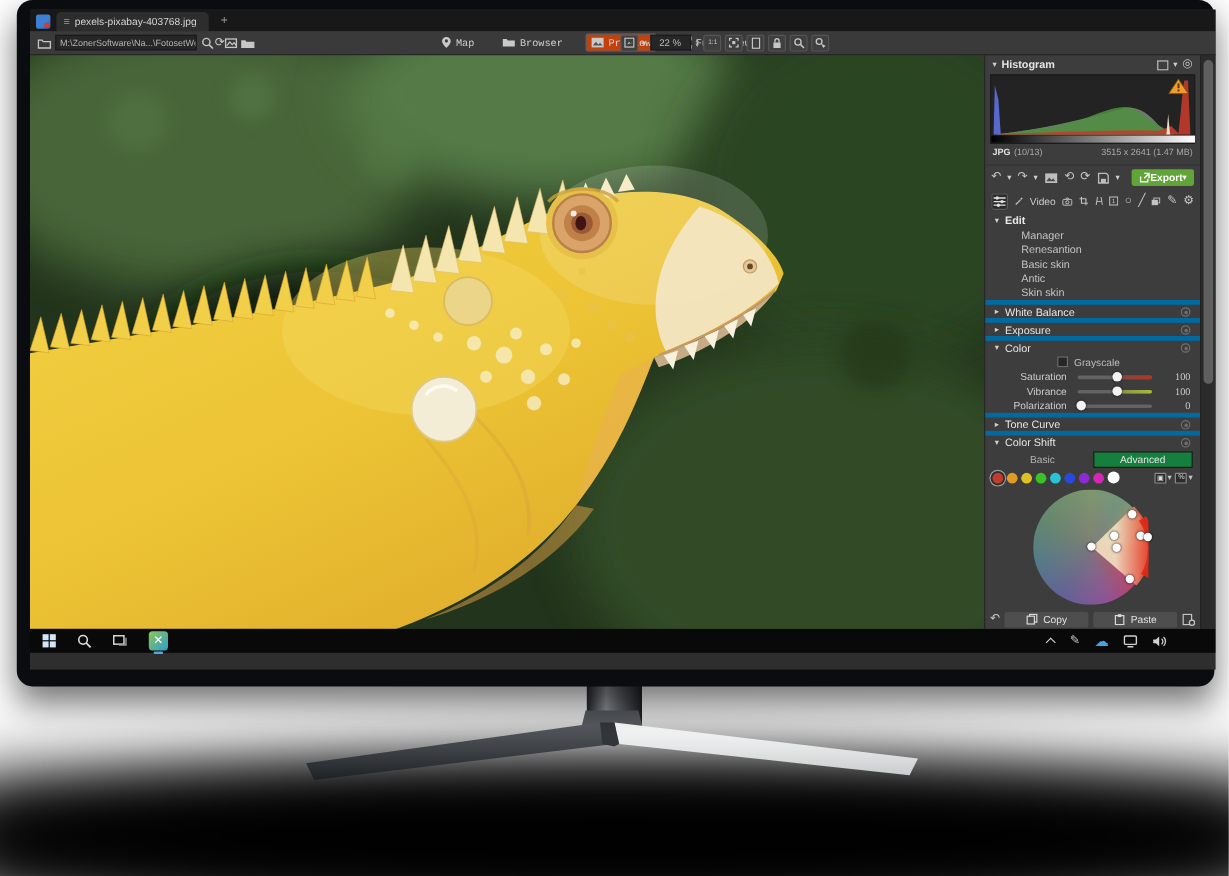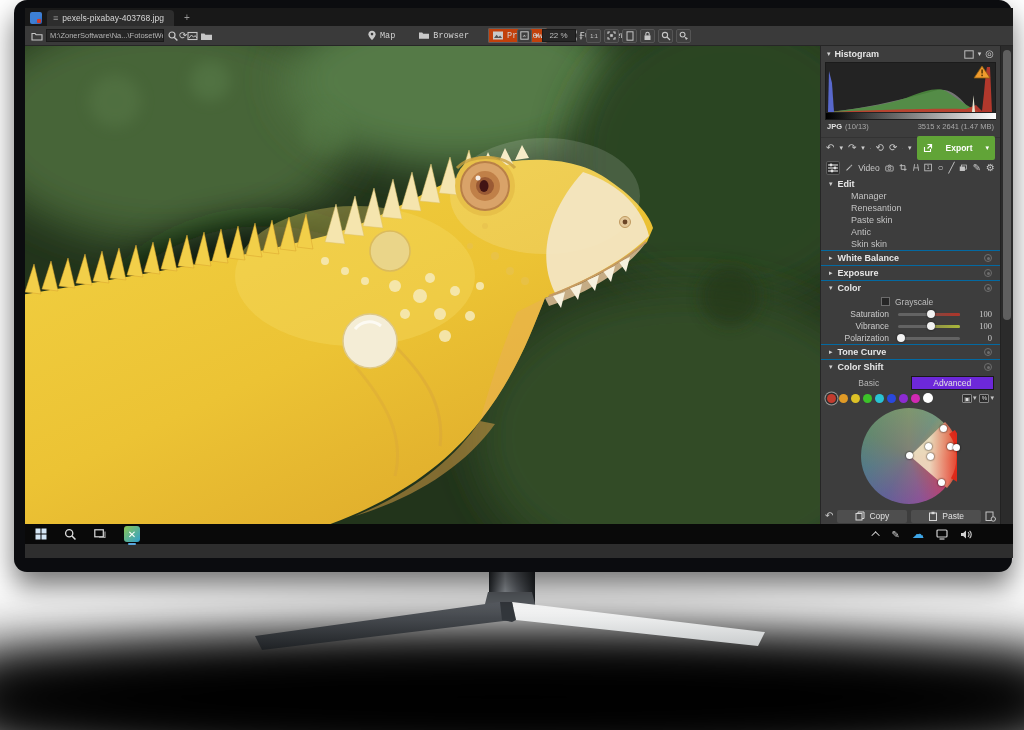--- a/index.html
+++ b/index.html
@@ -71,33 +71,33 @@
   .hist-head .sp { flex:1; }
   .hist-box { margin:0 4px; height:58px; background:#232323; border:1px solid #1b1b1b;
               position:relative; }
   .hist-info { height:13px; display:flex; align-items:center; padding:0 6px; font-size:7.5px;
                color:#a8a8a8; }
   .hist-info b { color:#e2e2e2; margin-right:3px; }
   .hist-info .sp { flex:1; }
   .trow { display:flex; align-items:center; padding:0 5px; gap:5px; }
   .tools1 { height:21px; border-top:1px solid #333; margin-top:4px; }
   .tools2 { height:19px; }
-  .exportbtn { margin-left:auto; height:24px; background:#61a437; border-radius:2px;
+  .exportbtn { margin-left:auto; height:14px; background:#61a437; border-radius:2px;
                color:#fff; font-size:8.5px; font-weight:bold; display:flex; align-items:center;
-               gap:13px; padding:0 6px; }
+               gap:0; padding:0 6px; }
   .iconactive { background:#2c2c2c; box-shadow:inset 0 0 0 1px #5a5a5a; border-radius:2px;
                 padding:1px; }
   .autolbl { font-size:8.5px; color:#c9c9c9; }
 
   .preset-group { height:13px; display:flex; align-items:center; gap:5px; padding-left:8px;
                   color:#e8e8e8; font-weight:bold; }
   .preset-item { height:12px; display:flex; align-items:center; padding-left:30px; color:#c2c2c2; }
 
   .sec { height:15px; display:flex; align-items:center; gap:5px; padding:0 8px;
-         border-top:1px solid #0369a1; color:#e6e6e6; font-weight:bold; }
+         border-top:4px solid #0369a1; color:#e6e6e6; font-weight:normal; }
   .sec .sp { flex:1; }
   .opt-ic { width:8px; height:8px; border:1px solid #7e7e7e; border-radius:50%; opacity:.75; position:relative;}
   .opt-ic::after { content:""; position:absolute; left:2px; top:2px; width:3px; height:3px;
                    background:#7e7e7e; border-radius:50%; }
   .caret { font-size:7px; color:#cfcfcf; }
 
   .grayrow { height:13px; display:flex; align-items:center; gap:5px; padding-left:60px;
              color:#bdbdbd; font-size:8.5px; }
   .chk { width:9px; height:9px; background:#262626; border:1px solid #6c6c6c; }
 
@@ -105,21 +105,21 @@
   .sliderrow .lbl { width:68px; text-align:right; }
   .sliderrow .track { width:62px; height:3px; background:#636363; border-radius:2px;
                       margin-left:9px; position:relative; }
   .sliderrow .seg { position:absolute; top:0; height:3px; border-radius:2px; }
   .sliderrow .handle { position:absolute; top:-3px; width:8px; height:8px; background:#f2f2f2;
                        border-radius:50%; box-shadow:0 0 2px #111; }
   .sliderrow .val { flex:1; text-align:right; padding-right:8px;font-family:Liberation Serif, serif; }
 
   .tabs { height:14px; display:flex; margin:2px 6px 0 6px; font-size:8.5px; }
   .tabbtn { flex:1; display:flex; align-items:center; justify-content:center; color:#b5b5b5; }
-  .tabbtn.active { background:#6d28d9; color:#e2e2e2; box-shadow:inset 0 0 0 1px #191919; }
+  .tabbtn.active { background:#15803d; color:#e2e2e2; box-shadow:inset 0 0 0 1px #191919; }
 
   .swatchrow { height:16px; display:flex; align-items:center; gap:3px; padding:0 6px; }
   .dot { width:9px; height:9px; border-radius:50%; }
   .dot.sel { box-shadow:0 0 0 1.5px #2e2e2e, 0 0 0 2.5px #9a9a9a; }
   .swatchrow .sp { flex:1; }
   .miniic { display:flex; align-items:center; gap:1px; color:#c6c6c6; font-size:7px; }
   .miniic .bx { width:10px; height:9px; border:1px solid #8a8a8a; border-radius:1px;
                 background:#2c2c2c; display:flex; align-items:center; justify-content:center;
                 font-size:6px; color:#ddd; }
 
@@ -523,21 +523,21 @@
             <span class="glyph">✎</span>
             <span class="glyph">⚙</span>
           </div>
 
           <div class="preset-group">
             <span class="caret">▾</span>
             <span>Edit</span>
           </div>
           <div class="preset-item">Manager</div>
           <div class="preset-item">Renesantion</div>
-          <div class="preset-item">Paste skin</div>
+          <div class="preset-item">Basic skin</div>
           <div class="preset-item">Antic</div>
           <div class="preset-item">Skin skin</div>
 
           <div class="sec">
             <span class="caret">▸</span>
               <span>White Balance</span>
             <span class="sp"></span>
               <span class="opt-ic"></span>
           </div>
           <div class="sec">

